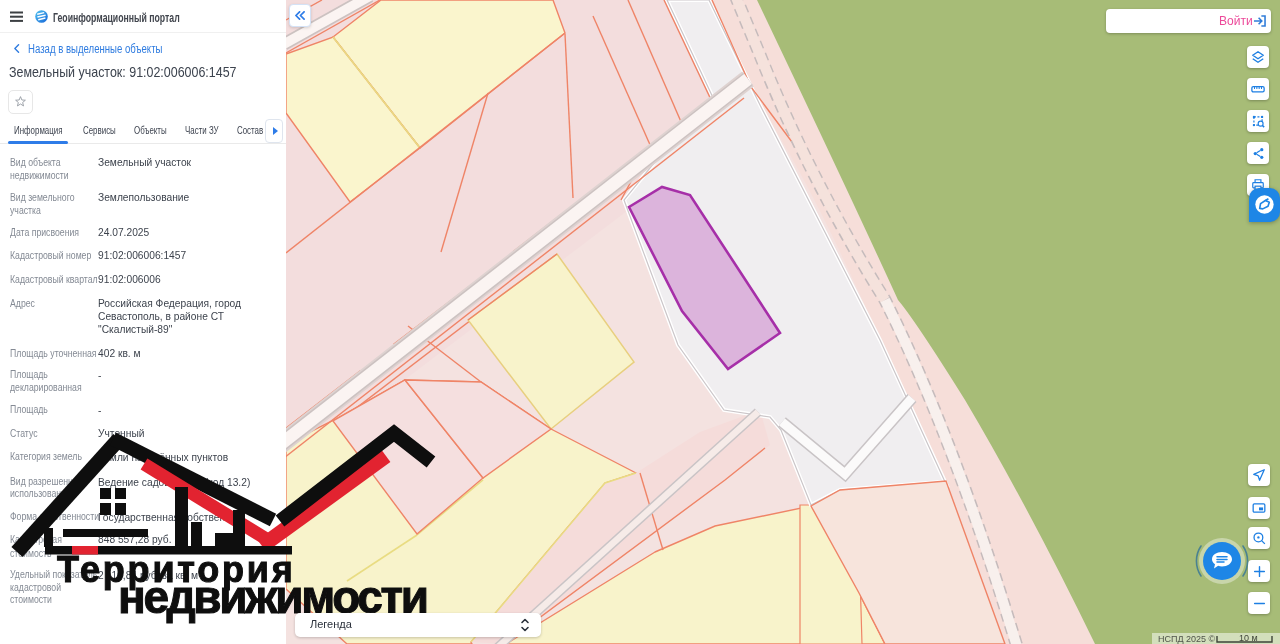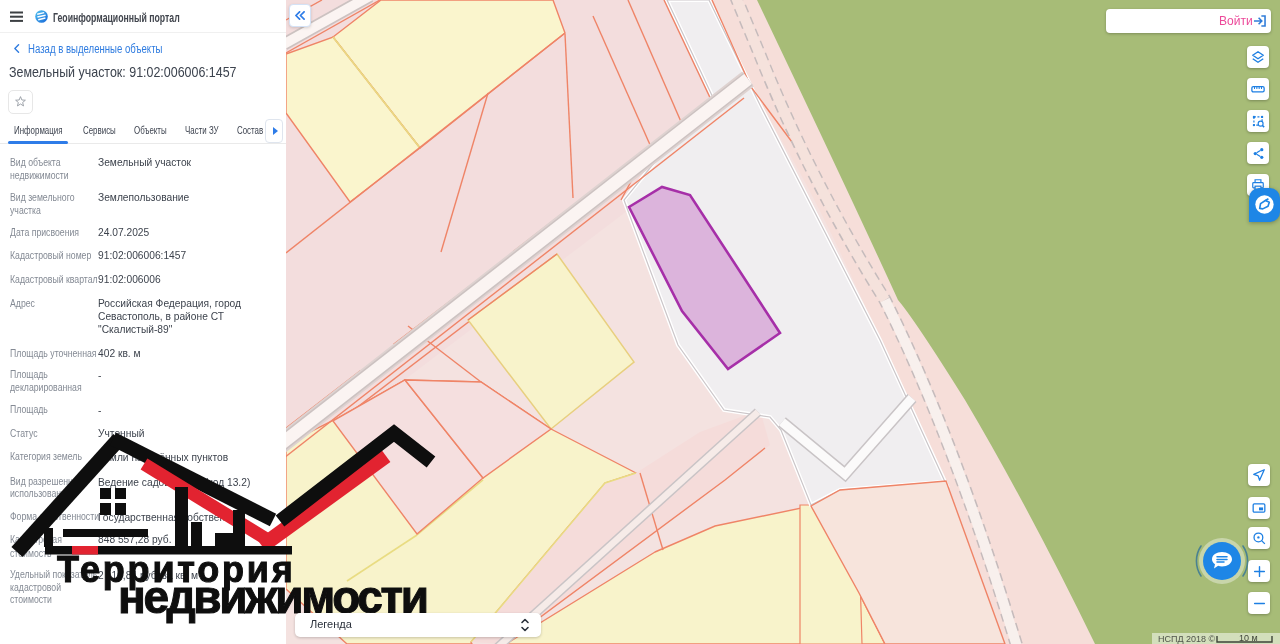--- a/index.html
+++ b/index.html
@@ -413,17 +413,17 @@
 <svg class="ctrl abs" style="left:1212px;top:552px" width="20" height="18" viewBox="0 0 20 18">
     <path d="M10 0 C 15.5 0 20 3.1 20 7.2 C 20 11.3 15.5 14.4 10 14.4 C 8.6 14.4 7.3 14.2 6.1 13.8 L 2 16.5 L 3 12.3 C 1.2 11 0 9.2 0 7.2 C 0 3.1 4.5 0 10 0 Z" fill="#fff"></path>
     <g stroke="#1e86e6" stroke-width="1.5" stroke-linecap="round">
       <line x1="5" y1="4.8" x2="15" y2="4.8"></line>
       <line x1="5" y1="7.4" x2="15" y2="7.4"></line>
       <line x1="5" y1="10" x2="12" y2="10"></line>
     </g>
   </svg>
 
 <div class="ctrl abs" style="left:1152px;top:633px;width:128px;height:11px;background:rgba(248,252,246,.55);"></div>
-<div class="ctrl abs" style="left:1158px;top:634px;font-size:9px;color:#4e5349;">НСПД 2018 ©</div>
+<div class="ctrl abs" style="left:1158px;top:634px;font-size:9px;color:#4e5349;">НСПД 2025 ©</div>
 <svg class="ctrl abs" style="left:1216px;top:632px" width="58" height="12" viewBox="0 0 58 12">
     <path d="M1,4 L1,10 L56,10 L56,4" fill="none" stroke="#3e4439" stroke-width="1.4"></path>
     <text x="23" y="8.5" font-size="9" fill="#3e4439" font-family="Liberation Sans, sans-serif">10 м</text>
   </svg>
 
 </body></html>

